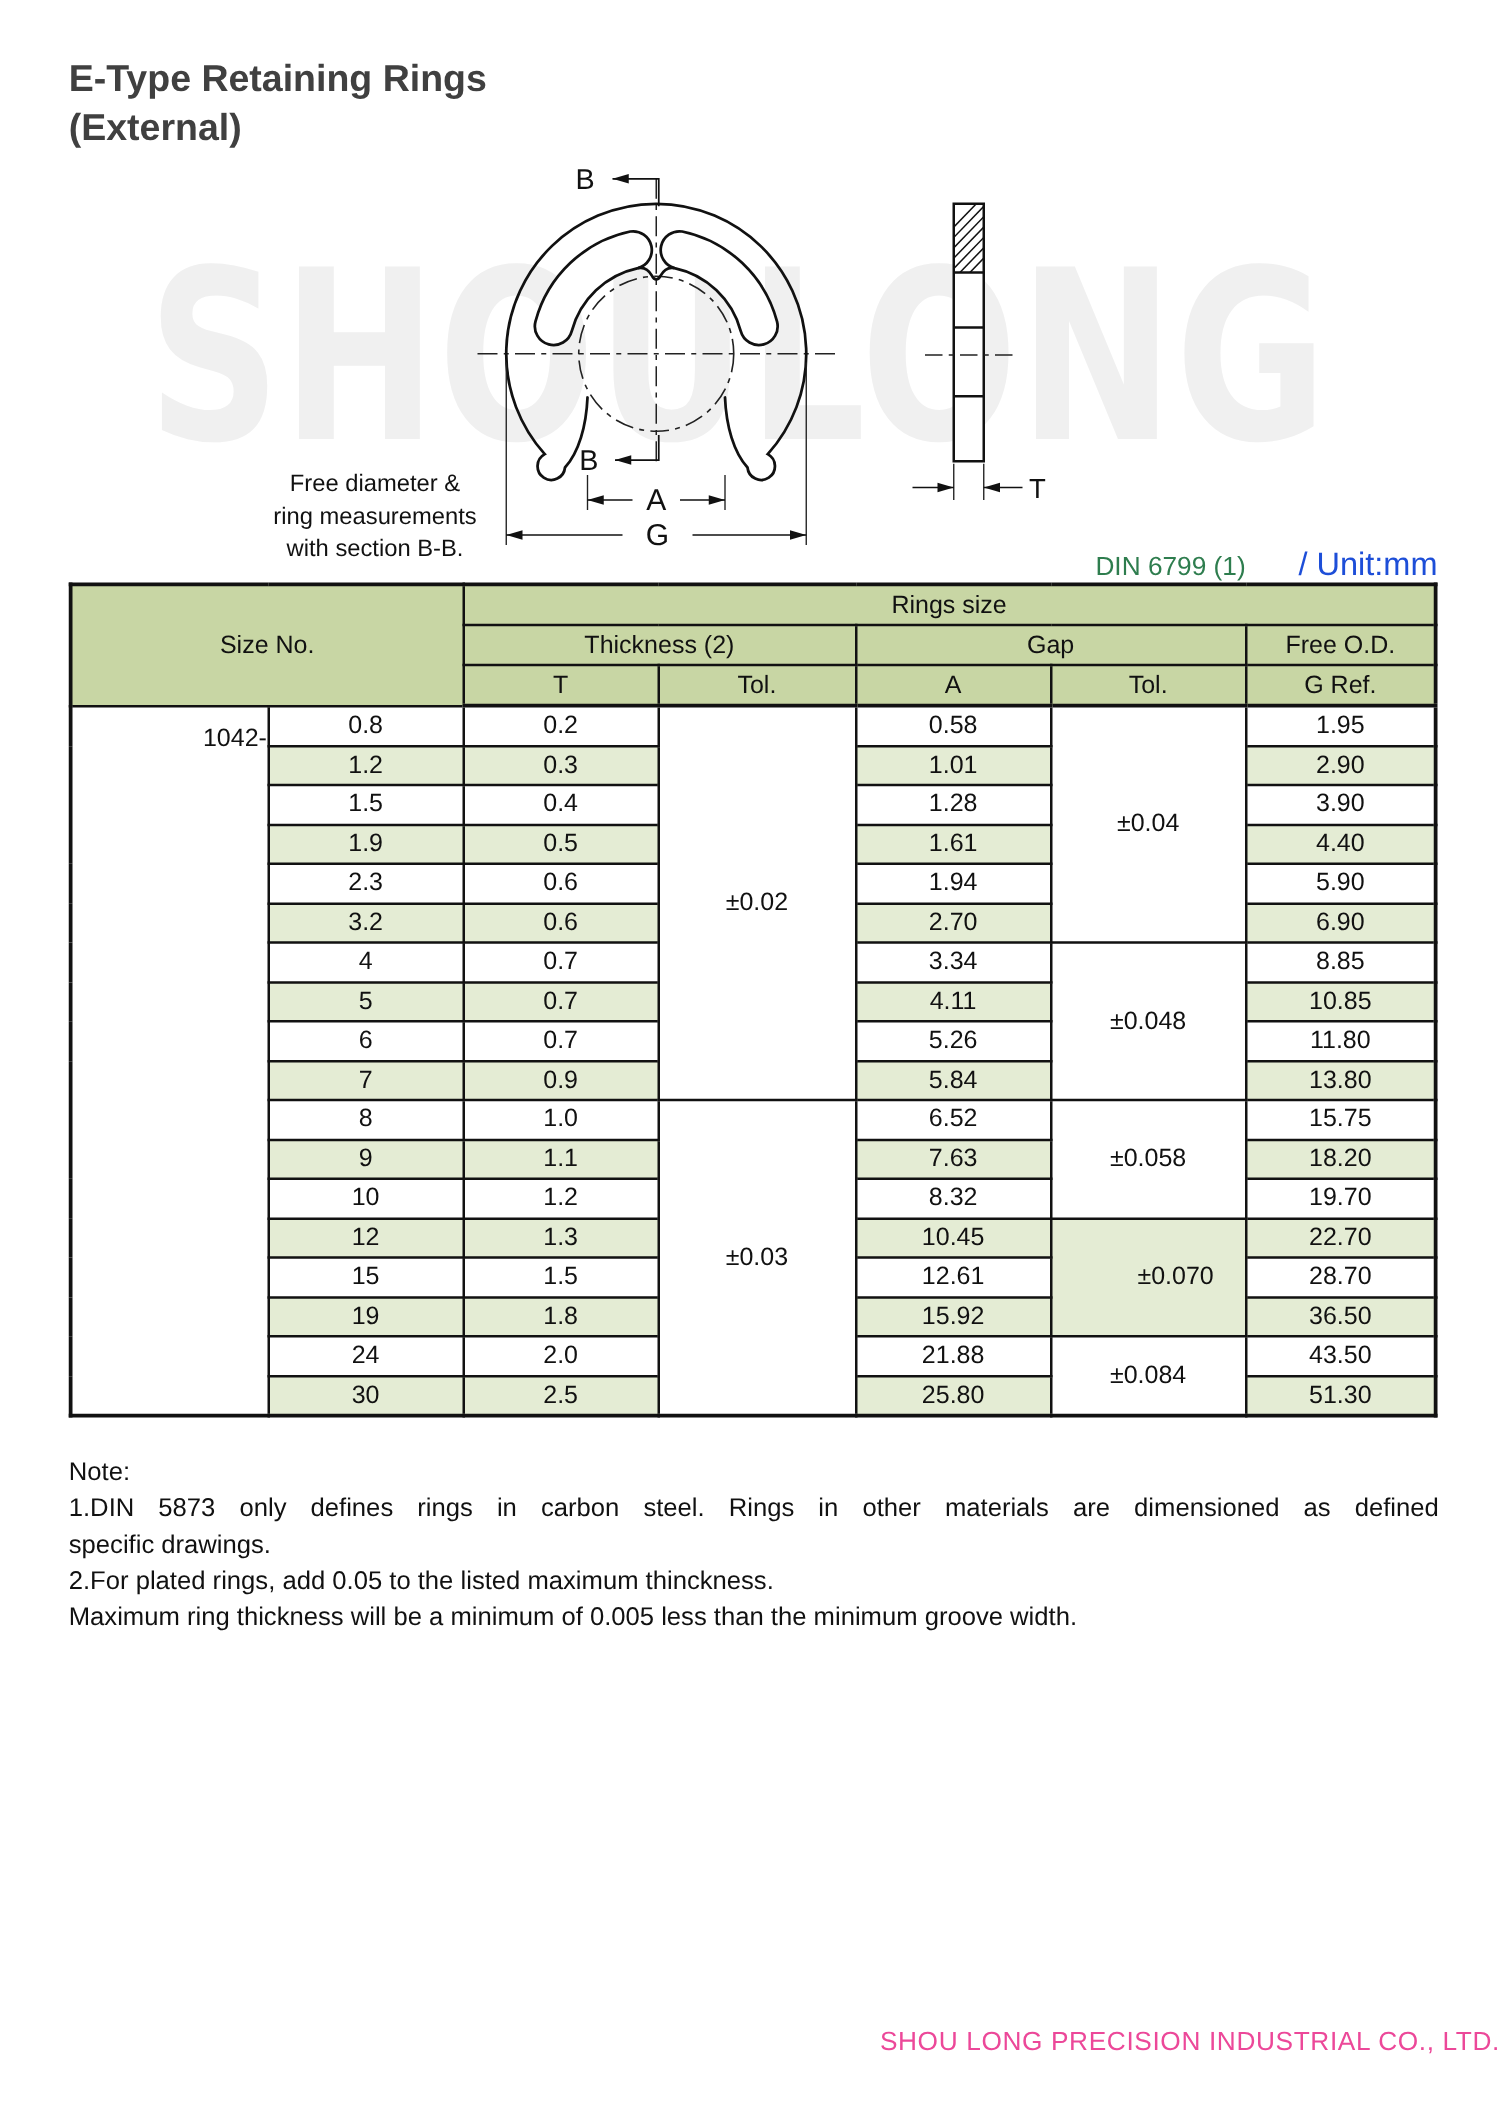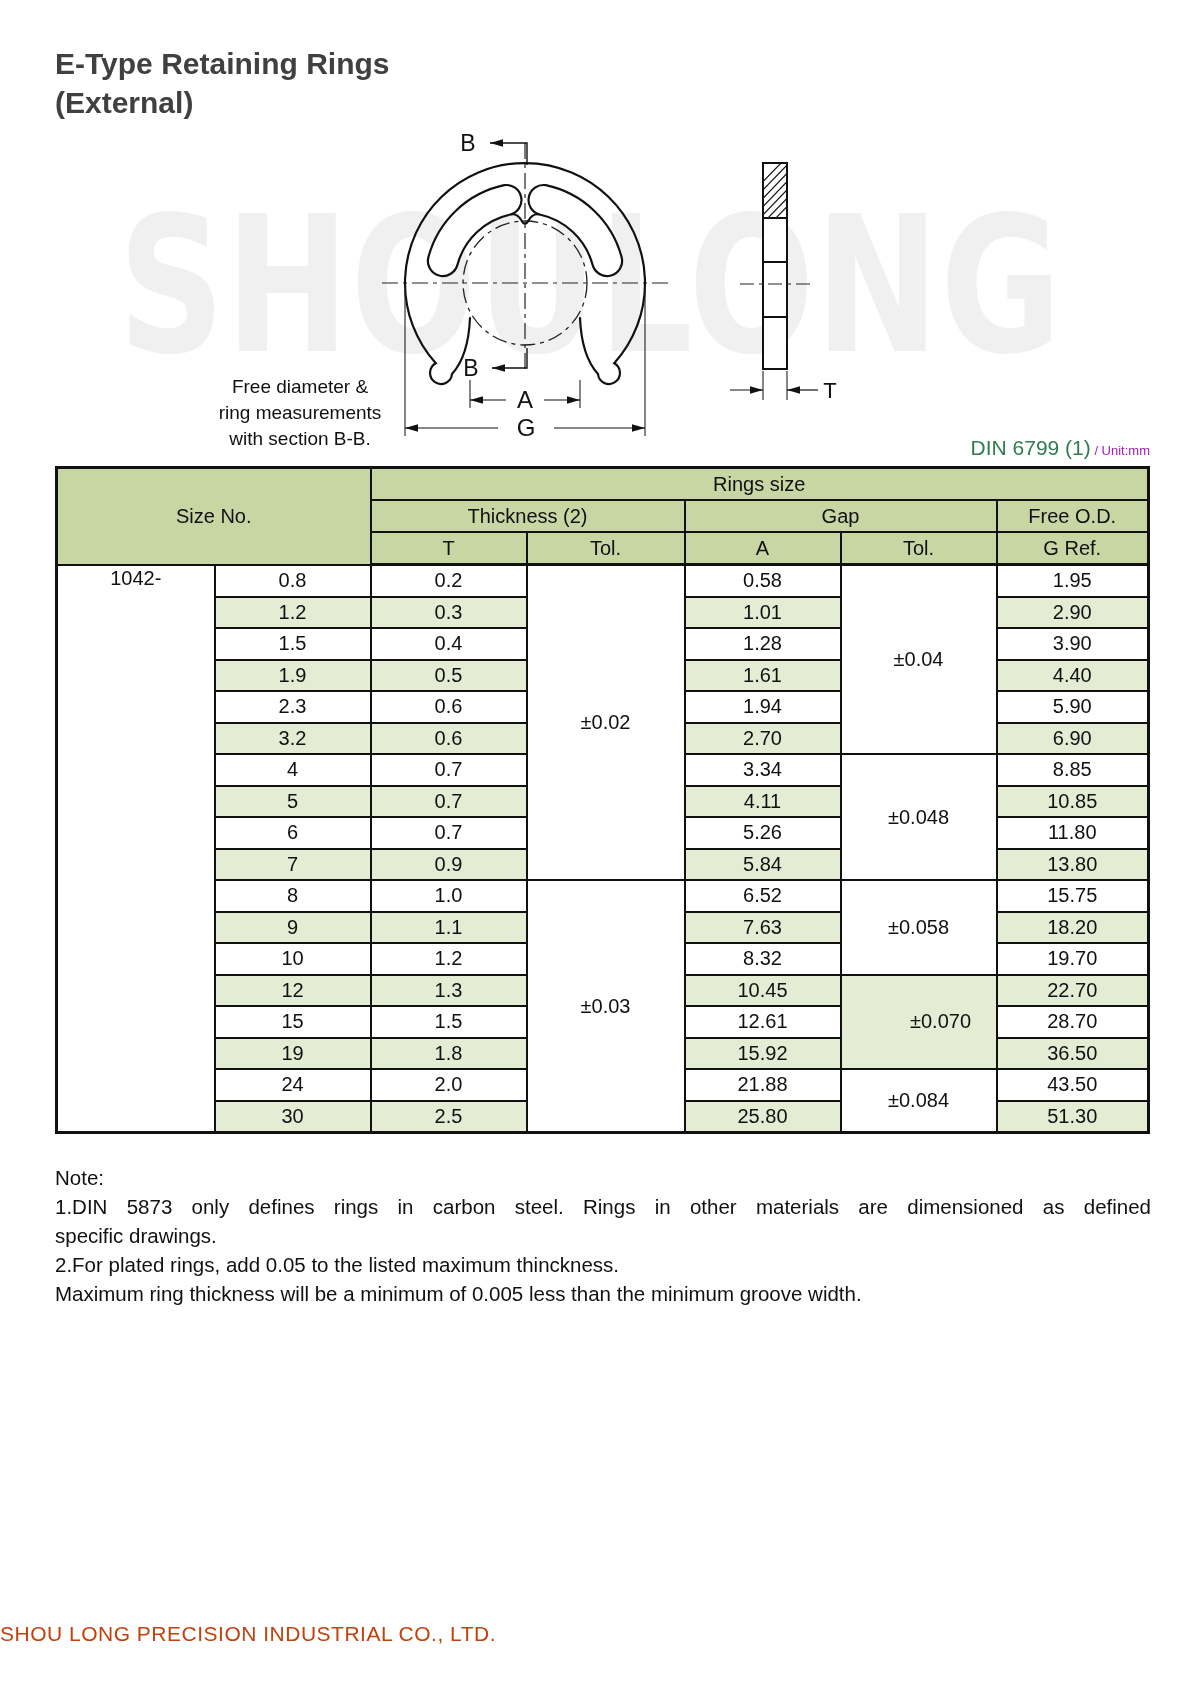--- a/index.html
+++ b/index.html
@@ -11,41 +11,41 @@
   .page-title{position:absolute;left:55px;top:44px;font-size:30px;font-weight:bold;
     color:#404040;line-height:1.3;}
   
   .watermark{position:absolute;left:118px;top:176px;font-size:148px;font-weight:bold;
     color:#f0f0f0;font-family:"DejaVu Sans",sans-serif;letter-spacing:1px;
     transform:scaleY(1.28);transform-origin:top left;white-space:nowrap;z-index:0;}
   .drawing-wrap{position:absolute;left:0;top:108px;width:1200px;height:360px;z-index:1;}
   
   .din-line{position:absolute;left:55px;top:436px;width:1095px;text-align:right;z-index:2;}
   .din-line .std{font-size:21px;font-weight:normal;color:#2e7d4e;}
-  .din-line .unit{font-size:13px;color:#a21caf;}
+  .din-line .unit{font-size:26px;color:#1d4ed8;margin-left:35px;}
   
   .spec-table{position:absolute;left:55px;top:466px;border-collapse:collapse;
     table-layout:fixed;width:1092px;z-index:2;}
   .spec-table th,.spec-table td{border:2px solid #111;text-align:center;
     font-size:20px;font-weight:normal;padding:0;}
   .spec-table th{background:#c8d6a4;height:30px;}
   .spec-table tr.subhead th{border-bottom:3px solid #111;}
   .spec-table td{height:29.5px;background:#fff;}
   .spec-table tr.stripe td{background:#e4ecd4;}
   .spec-table td.white-bg{background:#fff !important;}
   .spec-table td.stripe-bg{background:#e4ecd4 !important;padding-left:44px;}
-  .spec-table td.prefix{background:#fff !important;vertical-align:top;padding-top:1px;}
+  .spec-table td.prefix{background:#fff !important;vertical-align:top;padding-top:14px;text-align:right;}
   .spec-table{border:3px solid #111;}
   
   .note{position:absolute;left:55px;top:1163px;width:1096px;font-size:20.5px;
     line-height:1.42;color:#111;z-index:2;}
   .note .just{text-align:justify;text-align-last:justify;}
   
-  .footer{position:absolute;left:0;top:1622px;width:1200px;text-align:left;
-    font-size:21px;color:#c2410c;letter-spacing:0.5px;z-index:2;}
+  .footer{position:absolute;left:0;top:1622px;width:1200px;text-align:right;
+    font-size:21px;color:#ec4899;letter-spacing:0.5px;z-index:2;}
   svg text{font-family:"Liberation Sans",sans-serif;fill:#111;}
 </style>
 </head>
 <body>
 
 <div class="page-title">
   <div>E-Type Retaining Rings</div>
   <div>(External)</div>
 </div>
 

